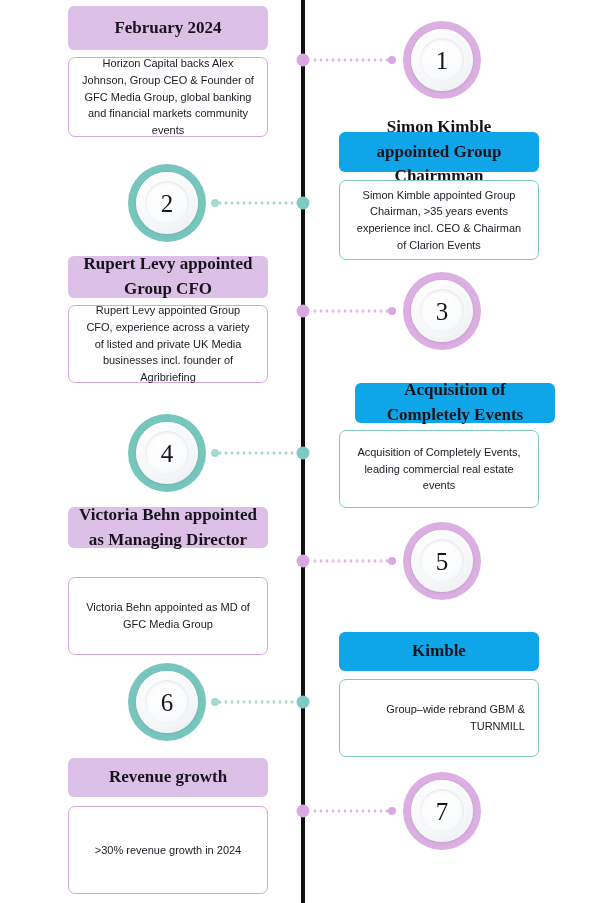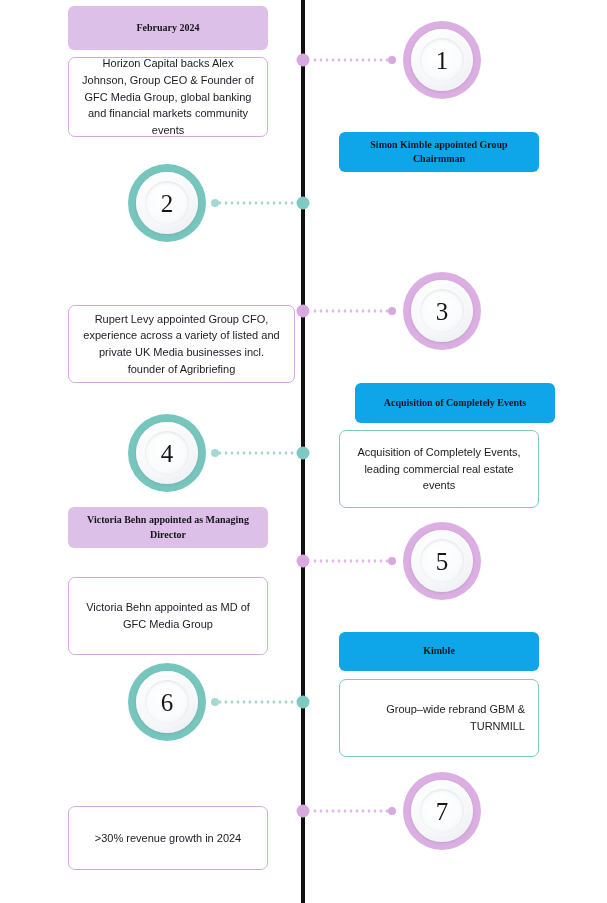--- a/index.html
+++ b/index.html
@@ -122,21 +122,21 @@
     position: absolute;
     box-sizing: border-box;
     border-radius: 6px;
     display: flex;
     align-items: center;
     justify-content: center;
     text-align: center;
     padding: 6px 10px;
     font-family: "Liberation Serif", serif;
     font-weight: bold;
-    font-size: 10px;
+    font-size: 17px;
     line-height: 1.45;
     color: #14141a;
     z-index: 2;
   }
   .hdr.purple { background: #ddc0e8; }
   .hdr.teal   { background: #0ea5e9; }
 
   
   .body-box {
     position: absolute;
@@ -176,31 +176,37 @@
   <div class="badge purple" style="left:442px; top:60px;">
     <div class="ring"></div>
     <div class="inner"></div>
     <div class="inner2"></div>
     <span class="num">1</span>
   </div>
 
   <div class="hdr teal" style="left:339px; top:132px; width:200px; height:40px;">
     <span>Simon Kimble appointed Group Chairmman</span>
   </div>
+  <div class="body-box teal" style="left:339px; top:180px; width:200px; height:80px;">
+    <span>Simon Kimble appointed Group Chairman, &gt;35 years events experience incl. CEO &amp; Chairman of Clarion Events</span>
+  </div>
   <div class="axis-node teal" style="left:303px; top:203px;"></div>
   <div class="connector-dots teal" style="left:217px; top:203px; width:78px;"></div>
   <div class="connector-endcap teal" style="left:215px; top:203px;"></div>
   <div class="badge teal" style="left:167px; top:203px;">
     <div class="ring"></div>
     <div class="inner"></div>
     <div class="inner2"></div>
     <span class="num">2</span>
   </div>
 
-  <div class="body-box purple" style="left:68px; top:305px; width:227px; height:78px;">
+  <div class="hdr purple" style="left:68px; top:256px; width:200px; height:42px;">
+    <span>Rupert Levy appointed Group CFO</span>
+  </div>
+  <div class="body-box purple" style="left:68px; top:305px; width:200px; height:78px;">
     <span>Rupert Levy appointed Group CFO, experience across a variety of listed and private UK Media businesses incl. founder of Agribriefing</span>
   </div>
   <div class="axis-node purple" style="left:303px; top:311px;"></div>
   <div class="connector-dots purple" style="left:312px; top:311px; width:78px;"></div>
   <div class="connector-endcap purple" style="left:392px; top:311px;"></div>
   <div class="badge purple" style="left:442px; top:311px;">
     <div class="ring"></div>
     <div class="inner"></div>
     <div class="inner2"></div>
     <span class="num">3</span>
@@ -247,21 +253,24 @@
   <div class="axis-node teal" style="left:303px; top:702px;"></div>
   <div class="connector-dots teal" style="left:217px; top:702px; width:78px;"></div>
   <div class="connector-endcap teal" style="left:215px; top:702px;"></div>
   <div class="badge teal" style="left:167px; top:702px;">
     <div class="ring"></div>
     <div class="inner"></div>
     <div class="inner2"></div>
     <span class="num">6</span>
   </div>
 
-  <div class="body-box purple" style="left:68px; top:806px; width:200px; height:64px;">
+  <div class="hdr purple" style="left:68px; top:758px; width:200px; height:39px;">
+    <span>Revenue growth</span>
+  </div>
+  <div class="body-box purple" style="left:68px; top:806px; width:200px; height:88px;">
     <span>&gt;30% revenue growth in 2024</span>
   </div>
   <div class="axis-node purple" style="left:303px; top:811px;"></div>
   <div class="connector-dots purple" style="left:312px; top:811px; width:78px;"></div>
   <div class="connector-endcap purple" style="left:392px; top:811px;"></div>
   <div class="badge purple" style="left:442px; top:811px;">
     <div class="ring"></div>
     <div class="inner"></div>
     <div class="inner2"></div>
     <span class="num">7</span>

